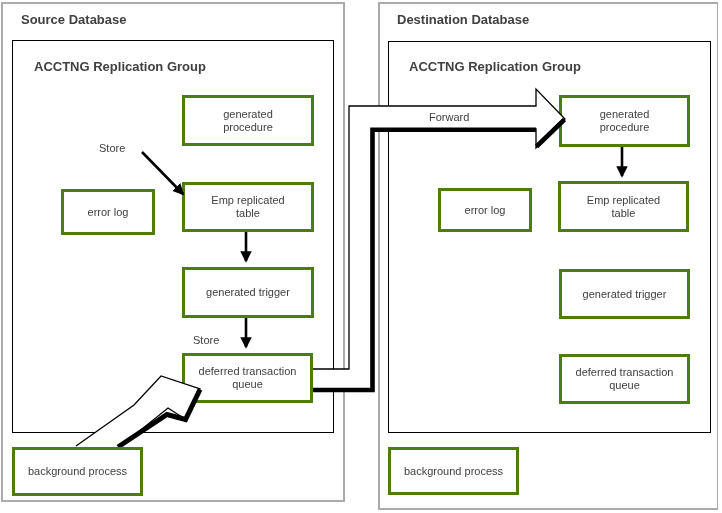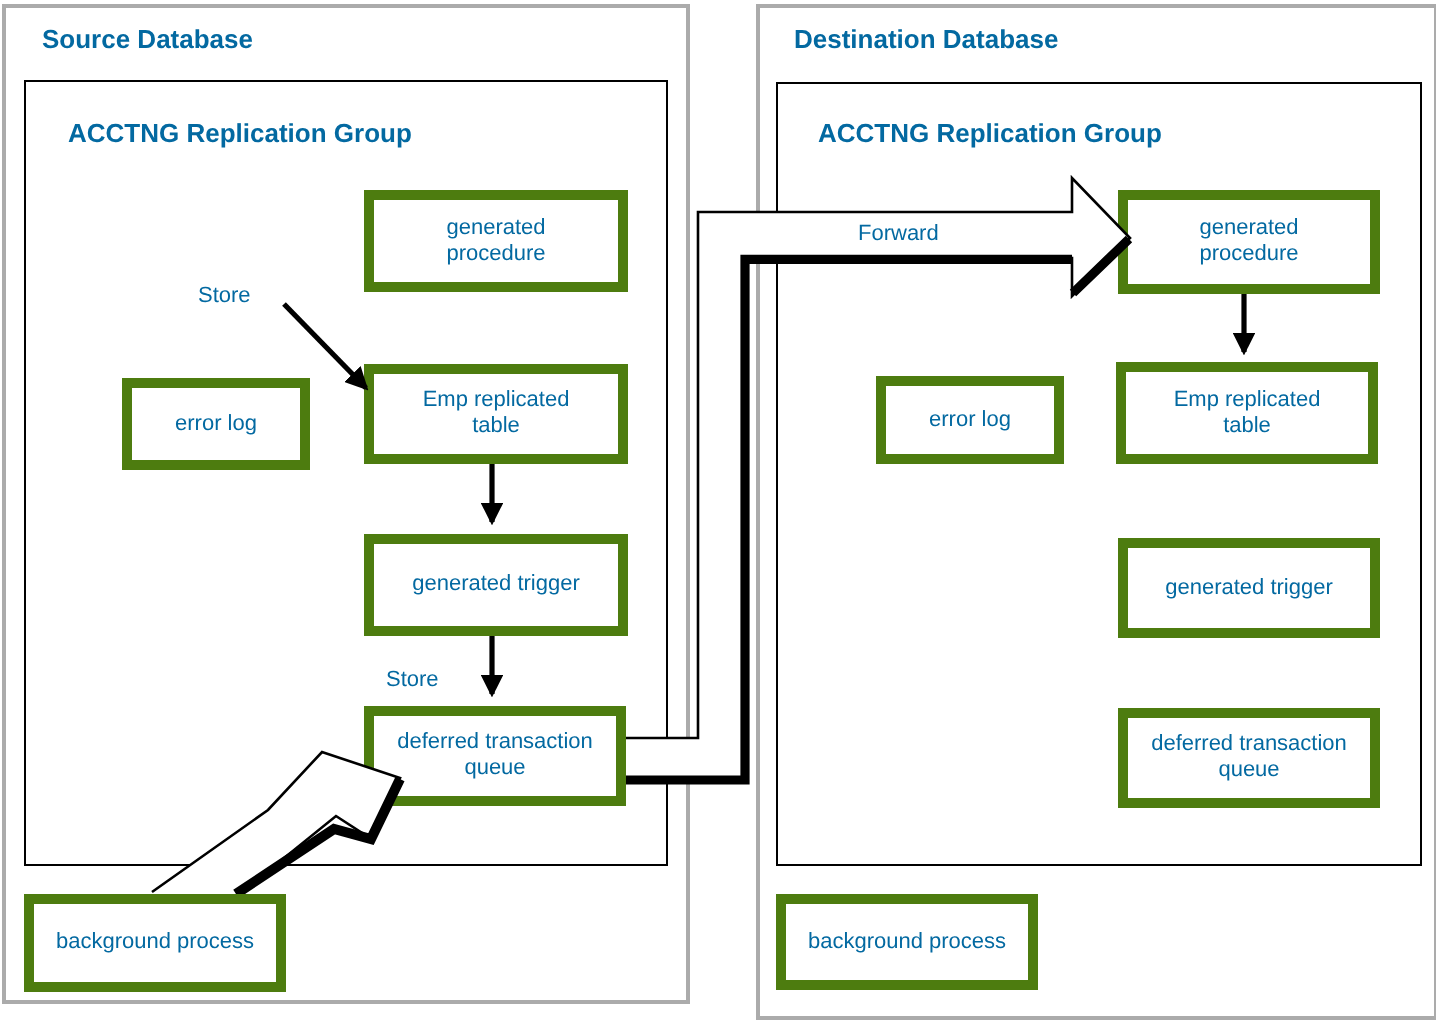--- a/index.html
+++ b/index.html
@@ -1,37 +1,37 @@
 <!DOCTYPE html>
 <html><head>
 <meta charset="utf-8">
 <style>
   html,body { margin:0; padding:0; background:#fff; }
   .stage {
     position:relative; width:718px; height:513px; background:#fff;
-    font-family:"Liberation Sans", sans-serif; color:#0369a1; overflow:hidden;
+    font-family:"Liberation Sans", sans-serif; color:#404040; overflow:hidden;
   }
   .outer-panel { position:absolute; border:2px solid #ababab; background:#fff; box-sizing:border-box; }
   #src-outer { left:1px;   top:2px; width:344px; height:500px; }
   #dst-outer { left:378px; top:2px; width:341px; height:508px; }
 
   .group-box { position:absolute; border:1px solid #000; background:#fff; box-sizing:border-box; }
   #src-group { left:12px;  top:40px; width:322px; height:393px; }
   #dst-group { left:388px; top:41px; width:323px; height:392px; }
 
   .panel-title, .group-title {
     position:absolute; font-size:13px; font-weight:bold; line-height:17px; white-space:nowrap;
   }
   #src-title { left:21px;  top:11px; }
   #dst-title { left:397px; top:11px; }
   #src-group-title { left:34px;  top:58px; }
   #dst-group-title { left:409px; top:58px; }
 
   .box {
-    position:absolute; border:5px solid #4d7c0f; background:#fff; box-sizing:border-box;
+    position:absolute; border:3px solid #4d7c0f; background:#fff; box-sizing:border-box;
     display:flex; align-items:center; justify-content:center;
     text-align:center; font-size:11px; line-height:13px; white-space:pre-line;
   }
   #src-genproc { left:182px; top:95px;  width:132px; height:51px; }
   #src-errlog  { left:61px;  top:189px; width:94px;  height:46px; }
   #src-emp     { left:182px; top:182px; width:132px; height:50px; }
   #src-trigger { left:182px; top:267px; width:132px; height:51px; }
   #src-queue   { left:182px; top:353px; width:131px; height:50px; }
   #src-bg      { left:12px;  top:447px; width:131px; height:49px; }
 

